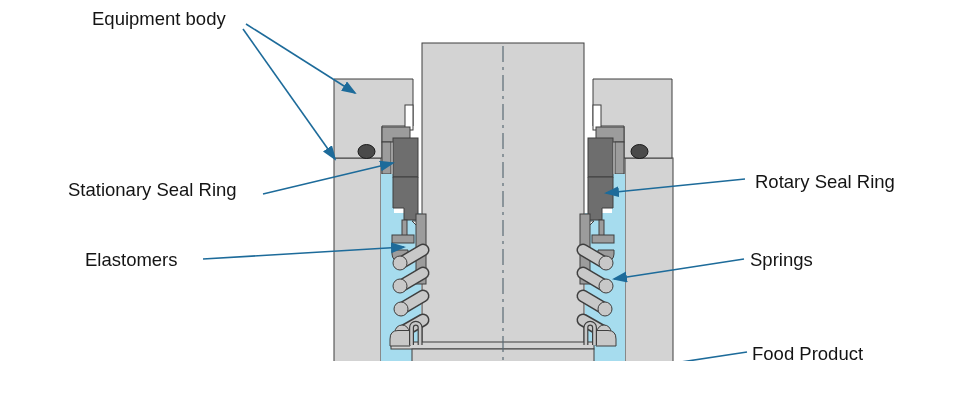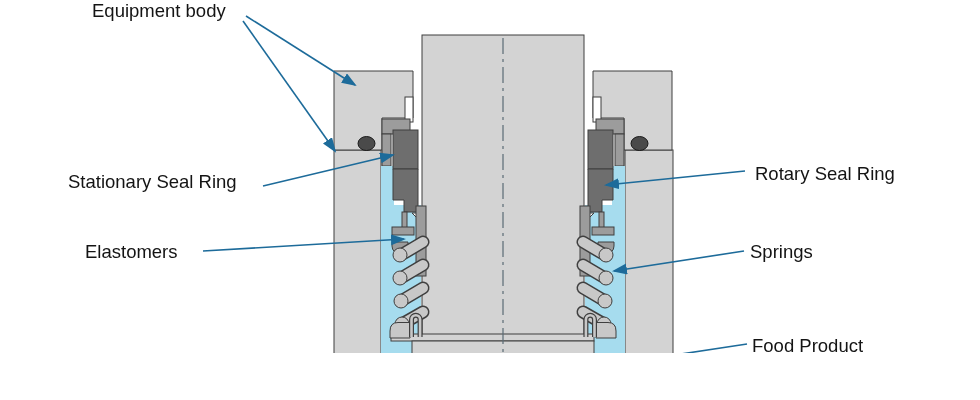--- a/index.html
+++ b/index.html
@@ -1,16 +1,16 @@
 <!DOCTYPE html>
 <html style="--arrow: #1d6b9a; --equipment-body-fill: #d3d3d3; --seal-ring-fill: #6e6e6e; --gland-fill: #9c9c9c; --spring-fill: #c8c8c8; --food-product-fill: #a6dcee; --o-ring-fill: #4a4a4a; --outline: #3f3f3f; --text: #141414; --background: #ffffff;"><head>
 <meta charset="utf-8">
 <style>
   html,body{margin:0;padding:0;background:var(--background,#fff);}
-  .canvas{position:relative;width:980px;height:353px;background:var(--background,#fff);overflow:hidden;}
+  .canvas{position:relative;width:980px;height:353px;background:var(--background,#fff);overflow:hidden;margin-top:8px;}
   svg{display:block;}
   .fill-body{fill:var(--equipment-body-fill,#d3d3d3);stroke:var(--outline,#3f3f3f);stroke-width:1;}
   .fill-dark{fill:var(--seal-ring-fill,#6e6e6e);stroke:var(--outline,#3f3f3f);stroke-width:1;}
   .fill-gland{fill:var(--gland-fill,#9c9c9c);stroke:var(--outline,#3f3f3f);stroke-width:1;}
   .fill-spring{fill:var(--spring-fill,#c8c8c8);stroke:var(--outline,#3f3f3f);stroke-width:1;}
   .fill-blue{fill:var(--food-product-fill,#a6dcee);stroke:none;}
   .fill-oring{fill:var(--o-ring-fill,#4a4a4a);stroke:#1a1a1a;stroke-width:1;}
   .fill-white{fill:#ffffff;stroke:var(--outline,#3f3f3f);stroke-width:1;}
   .rod-out{stroke:var(--outline,#3f3f3f);stroke-width:13;stroke-linecap:round;fill:none;}
   .rod-in{stroke:var(--spring-fill,#c8c8c8);stroke-width:10;stroke-linecap:round;fill:none;}

